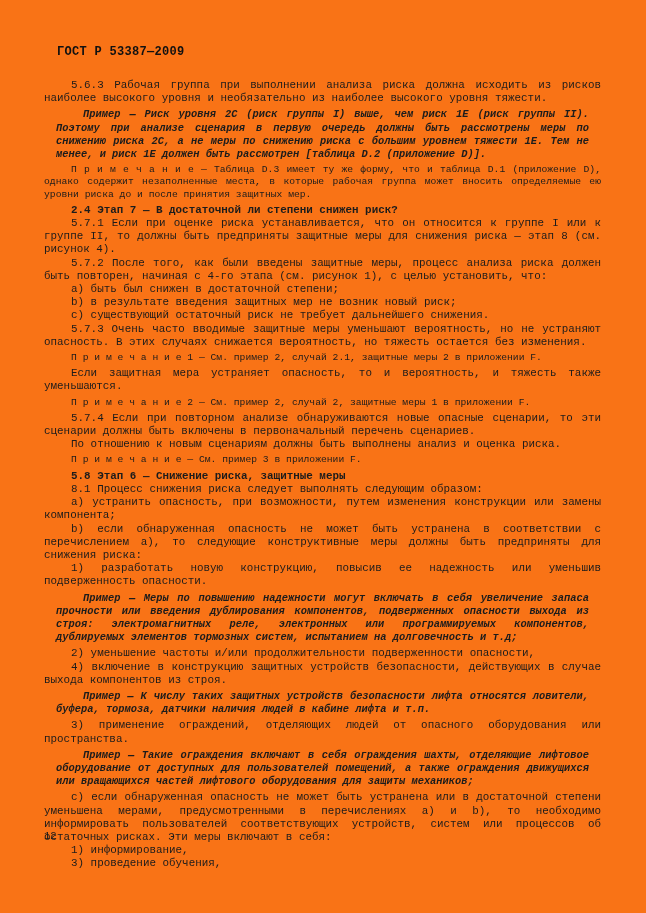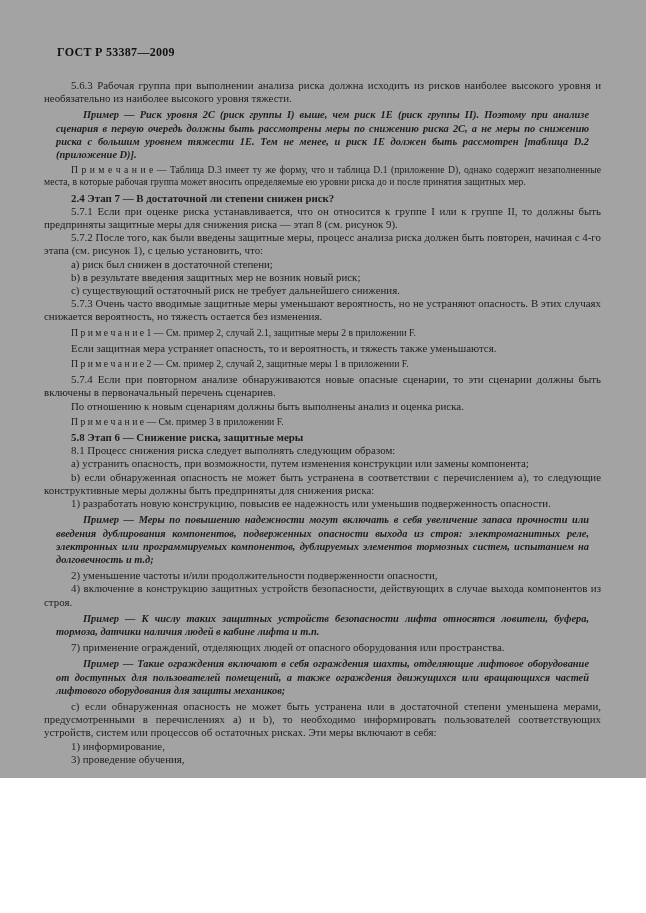--- a/index.html
+++ b/index.html
@@ -3,24 +3,24 @@
 <meta charset="utf-8">
 <style>
   html, body {
     margin: 0;
     padding: 0;
     background: #ffffff;
   }
   .page {
     position: relative;
     width: 646px;
-    height: 778px;
-    background: #a3a3a3;
+    height: 913px;
+    background: #f97316;
     overflow: hidden;
-    font-family: Liberation Serif, serif;
+    font-family: Liberation Mono, monospace;
     color: #1c1c1c;
   }
   .running-header {
     position: absolute;
     left: 57px;
     top: 45px;
     font-size: 12px;
     font-weight: 700;
     letter-spacing: 0.3px;
     color: #111;
@@ -67,42 +67,42 @@
 <body>
 
 <div class="page">
   <div class="running-header">ГОСТ Р 53387—2009</div>
 
   <div class="content">
     <p class="p">5.6.3 Рабочая группа при выполнении анализа риска должна исходить из рисков наиболее высокого уровня и необязательно из наиболее высокого уровня тяжести.</p>
     <p class="ex">Пример — Риск уровня 2С (риск группы I) выше, чем риск 1Е (риск группы II). Поэтому при анализе сценария в первую очередь должны быть рассмотрены меры по снижению риска 2С, а не меры по сниже­нию риска с большим уровнем тяжести 1Е. Тем не менее, и риск 1Е должен быть рассмотрен [таблица D.2 (приложение D)].</p>
     <p class="nt">П р и м е ч а н и е — Таблица D.3 имеет ту же форму, что и таблица D.1 (приложение D), однако содержит незаполненные места, в которые рабочая группа может вносить определяемые ею уровни риска до и после принятия защитных мер.</p>
     <p class="h">2.4 Этап 7 — В достаточной ли степени снижен риск?</p>
-    <p class="p">5.7.1 Если при оценке риска устанавливается, что он относится к группе I или к группе II, то должны быть предприняты защитные меры для снижения риска — этап 8 (см. рисунок 9).</p>
+    <p class="p">5.7.1 Если при оценке риска устанавливается, что он относится к группе I или к группе II, то должны быть предприняты защитные меры для снижения риска — этап 8 (см. рисунок 4).</p>
     <p class="p">5.7.2 После того, как были введены защитные меры, процесс анализа риска должен быть повторен, начиная с 4-го этапа (см. рисунок 1), с целью установить, что:</p>
-    <p class="p">a) риск был снижен в достаточной степени;</p>
+    <p class="p">a) быть был снижен в достаточной степени;</p>
     <p class="p">b) в результате введения защитных мер не возник новый риск;</p>
     <p class="p">c) существующий остаточный риск не требует дальнейшего снижения.</p>
     <p class="p">5.7.3 Очень часто вводимые защитные меры уменьшают вероятность, но не устраняют опасность. В этих случаях снижается вероятность, но тяжесть остается без изменения.</p>
     <p class="nt">П р и м е ч а н и е 1 — См. пример 2, случай 2.1, защитные меры 2 в приложении F.</p>
     <p class="p">Если защитная мера устраняет опасность, то и вероятность, и тяжесть также уменьшаются.</p>
     <p class="nt">П р и м е ч а н и е 2 — См. пример 2, случай 2, защитные меры 1 в приложении F.</p>
     <p class="p">5.7.4 Если при повторном анализе обнаруживаются новые опасные сценарии, то эти сценарии долж­ны быть включены в первоначальный перечень сценариев.</p>
     <p class="p">По отношению к новым сценариям должны быть выполнены анализ и оценка риска.</p>
     <p class="nt">П р и м е ч а н и е — См. пример 3 в приложении F.</p>
     <p class="h">5.8 Этап 6 — Снижение риска, защитные меры</p>
     <p class="p">8.1 Процесс снижения риска следует выполнять следующим образом:</p>
     <p class="p">a) устранить опасность, при возможности, путем изменения конструкции или замены компонента;</p>
     <p class="p">b) если обнаруженная опасность не может быть устранена в соответствии с перечислением a), то следующие конструктивные меры должны быть предприняты для снижения риска:</p>
     <p class="p">1) разработать новую конструкцию, повысив ее надежность или уменьшив подверженность опасности.</p>
     <p class="ex">Пример — Меры по повышению надежности могут включать в себя увеличение запаса прочности или введения дублирования компонентов, подверженных опасности выхода из строя: электромагнит­ных реле, электронных или программируемых компонентов, дублируемых элементов тормозных сис­тем, испытанием на долговечность и т.д;</p>
     <p class="p">2) уменьшение частоты и/или продолжительности подверженности опасности,</p>
     <p class="p">4) включение в конструкцию защитных устройств безопасности, действующих в случае выхода ком­понентов из строя.</p>
     <p class="ex">Пример — К числу таких защитных устройств безопасности лифта относятся ловители, буфе­ра, тормоза, датчики наличия людей в кабине лифта и т.п.</p>
-    <p class="p">7) применение ограждений, отделяющих людей от опасного оборудования или пространства.</p>
+    <p class="p">3) применение ограждений, отделяющих людей от опасного оборудования или пространства.</p>
     <p class="ex">Пример — Такие ограждения включают в себя ограждения шахты, отделяющие лифтовое оборудо­вание от доступных для пользователей помещений, а также ограждения движущихся или вращающихся частей лифтового оборудования для защиты механиков;</p>
     <p class="p">c) если обнаруженная опасность не может быть устранена или в достаточной степени уменьшена мерами, предусмотренными в перечислениях a) и b), то необходимо информировать пользователей соот­ветствующих устройств, систем или процессов об остаточных рисках. Эти меры включают в себя:</p>
     <p class="p">1) информирование,</p>
     <p class="p">3) проведение обучения,</p>
   </div>
 
   <div class="page-number">12</div>
 </div>
 
 </body></html>

